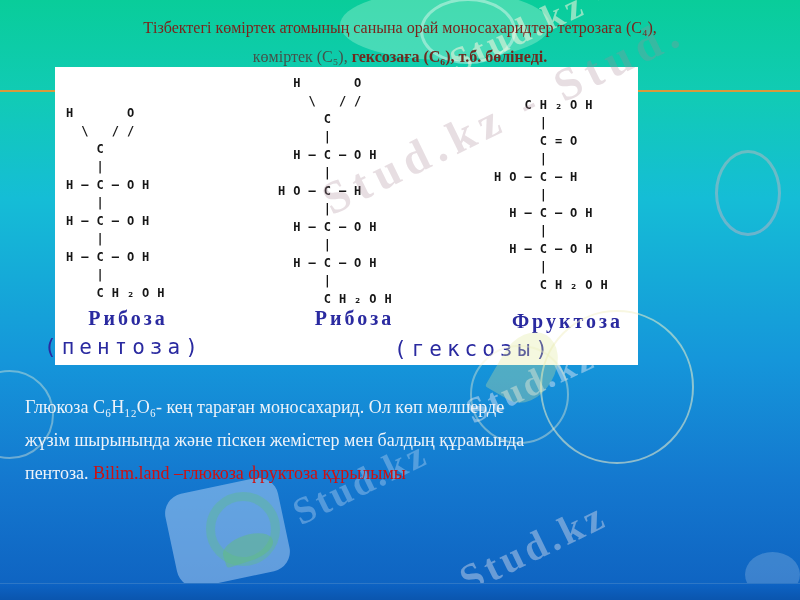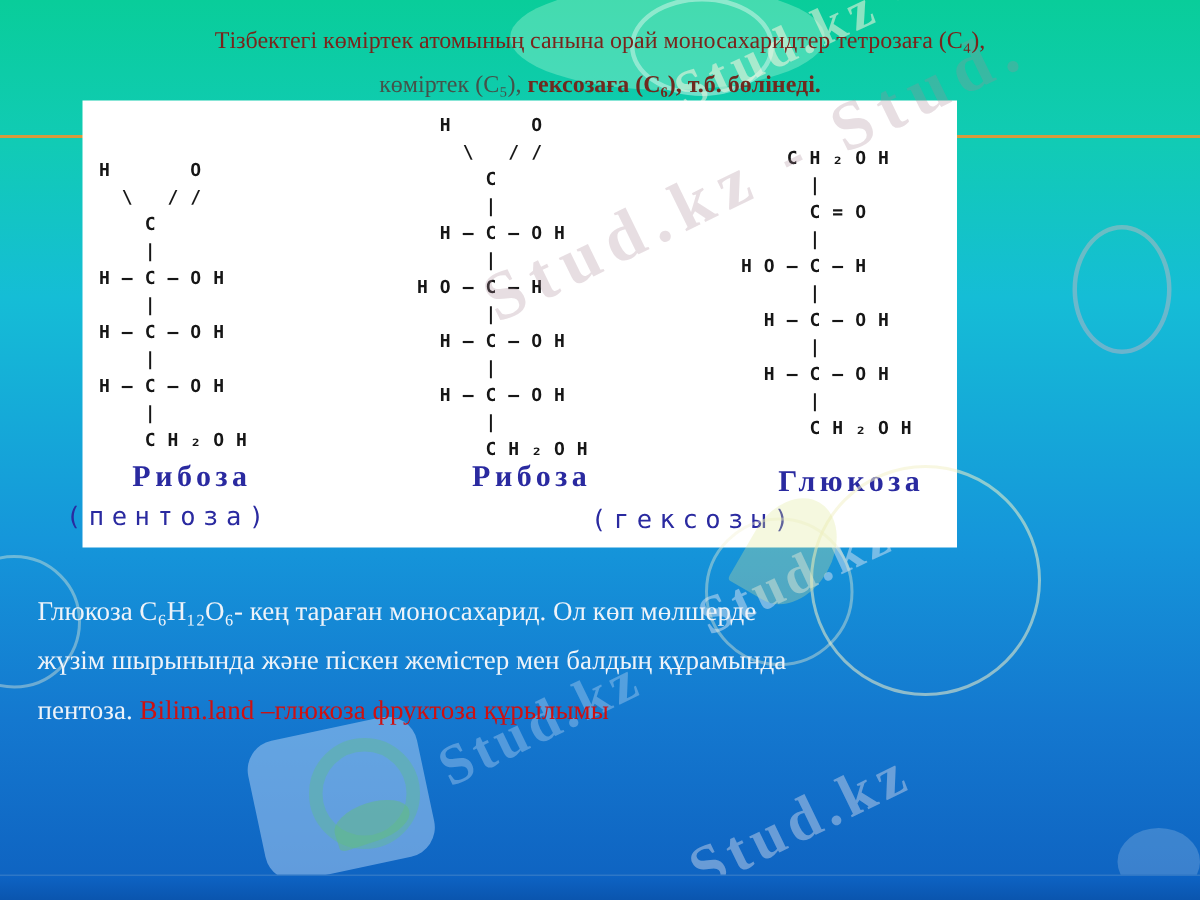--- a/index.html
+++ b/index.html
@@ -22,21 +22,21 @@
     font-family:"DejaVu Sans Mono",monospace;font-weight:bold;
     font-size:12px;line-height:18px;letter-spacing:8px;color:#161616;white-space:pre;
   }
   .mol-ribose{left:66px;top:104px;}
   .mol-glucose{left:278px;top:74px;}
   .mol-fructose{left:494px;top:96px;}
   .mol-name{position:absolute;z-index:3;color:#2a2aa0;font-weight:bold;font-size:20px;letter-spacing:3px;text-align:center;}
   .name-ribose{left:72px;top:307px;width:112px;}
   .name-glucose{left:292px;top:307px;width:125px;}
   .name-fructose{left:500px;top:310px;width:135px;}
-  .mol-sub{position:absolute;z-index:3;color:#2a2aa0;font-family:"DejaVu Sans Mono",monospace;font-size:17px;letter-spacing:5px;text-align:left;}
+  .mol-sub{position:absolute;z-index:3;color:#2a2aa0;font-family:"DejaVu Sans Mono",monospace;font-size:21px;letter-spacing:5px;text-align:right;}
   .sub-ribose{left:44px;top:335px;width:150px;}
   .sub-glucose{left:394px;top:337px;width:110px;}
   
   .paragraph{position:absolute;left:25px;top:391px;width:765px;font-size:18px;line-height:33px;color:#eef3f9;z-index:5;}
   .paragraph .red{color:#ce1010;margin-top:40px;}
   
   .footer-bar{position:absolute;left:0;bottom:0;width:800px;height:16px;background:linear-gradient(180deg,#0d63c4,#0a55ae);border-top:1px solid #2e77c6;z-index:1;}
   
   .wm{position:absolute;pointer-events:none;font-weight:bold;white-space:nowrap;transform-origin:left center;}
   .wm-title{left:452px;top:42px;font-size:36px;letter-spacing:4px;color:rgba(250,246,224,0.55);transform:rotate(-25deg);z-index:2;}
@@ -115,21 +115,21 @@
    |
  H—C—OH
    |
  H—C—OH
    |
    CH₂OH</pre>
   <div class="mol-name name-ribose">Рибоза</div>
   <div class="mol-sub sub-ribose">(пентоза)</div>
   <div class="mol-name name-glucose">Рибоза</div>
   <div class="mol-sub sub-glucose">(гексозы)</div>
-  <div class="mol-name name-fructose">Глюкоза</div>
+  <div class="mol-name name-fructose">Фруктоза</div>
 
   <div class="wm-shape ring-a"></div>
   <div class="wm-shape ring-b"></div>
   <div class="wm-shape bird-blob"></div>
   <span class="wm wm-panel">Stud.kz - Stud.</span>
 
   <div class="paragraph">
     <div>Глюкоза C₆H₁₂O₆- кең тараған моносахарид. Ол көп мөлшерде</div>
     <div>жүзім шырынында және піскен жемістер мен балдың құрамында</div>
     <div><span>пентоза. </span><span class="red">Bilim.land –глюкоза фруктоза құрылымы</span></div>

